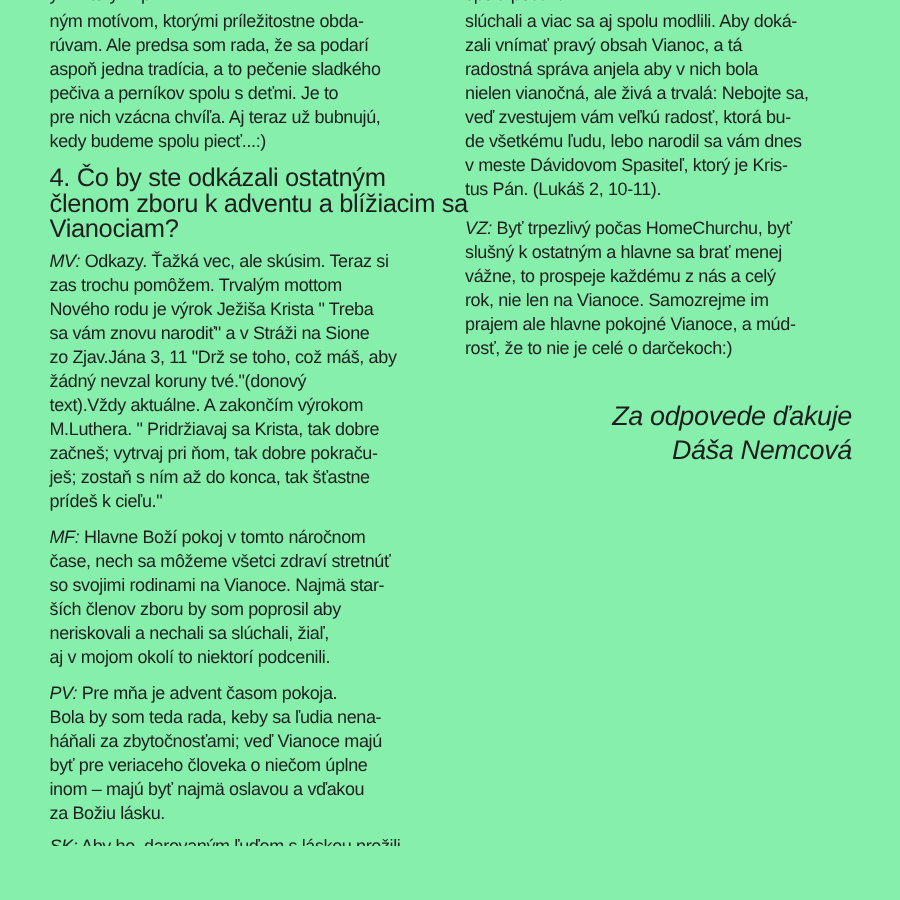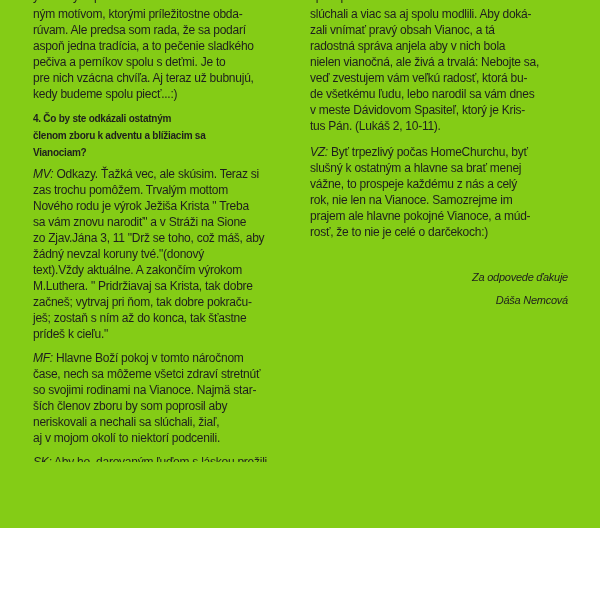--- a/index.html
+++ b/index.html
@@ -3,47 +3,47 @@
 <meta charset="utf-8">
 <style>
   html, body { margin: 0; padding: 0; }
   body {
     width: 600px; height: 600px;
     background: #ffffff;
     font-family: "Liberation Sans", sans-serif;
     color: #1e1e1e;
     overflow: hidden;
   }
-  .page { position: relative; width: 600px; height: 528px; background: #84cc16; }
+  .page { position: relative; width: 600px; height: 600px; background: #86efac; }
   .col { position: absolute; top: 0; }
   .col-left  { left: 33px;  width: 268px; }
   .col-right { left: 310px; width: 288px; }
 
   .block {
     font-size: 12px;
     line-height: 16px;
     letter-spacing: -0.25px;
     white-space: pre;
     margin: 0 0 8px 0;
   }
   .block.heading {
-    font-weight: bold;
-    font-size: 10px;
+    font-weight: normal;
+    font-size: 17px;
     line-height: 17px;
     margin: 2px 0 5px 0;
   }
   .speaker { font-style: italic; }
 
   .partial-top { height: 4px; overflow: hidden; margin: 0 0 2px 0; }
   .partial-top .clip-inner { margin-top: -12px; }
   .partial-bottom { height: 8px; overflow: hidden; margin: 0; }
 
   .block.signoff {
     font-style: italic;
-    font-size: 11px;
+    font-size: 18px;
     line-height: 23px;
     text-align: right;
     padding-right: 30px;
     margin-top: 26px;
   }
 
   .col-right .para-first { margin-bottom: 10px; }
   .col-left .para-last { margin-bottom: 6px; }
 </style>
 </head>
@@ -73,20 +73,26 @@
 M.Luthera. " Pridržiavaj sa Krista, tak dobre
 začneš; vytrvaj pri ňom, tak dobre pokraču-
 ješ; zostaň s ním až do konca, tak šťastne
 prídeš k cieľu."</span></div>
       <div class="block para"><span class="speaker">MF:</span> <span>Hlavne Boží pokoj v tomto náročnom
 čase, nech sa môžeme všetci zdraví stretnúť
 so svojimi rodinami na Vianoce. Najmä star-
 ších členov zboru by som poprosil aby
 neriskovali a nechali sa slúchali, žiaľ,
 aj v mojom okolí to niektorí podcenili.</span></div>
+      <div class="block para-last"><span class="speaker">PV:</span> <span>Pre mňa je advent časom pokoja.
+Bola by som teda rada, keby sa ľudia nena-
+háňali za zbytočnosťami; veď Vianoce majú
+byť pre veriaceho človeka o niečom úplne
+inom – majú byť najmä oslavou a vďakou
+za Božiu lásku.</span></div>
       <div class="partial-bottom">
         <div class="block"><span class="speaker">SK:</span> <span>Aby ho, darovaným ľuďom s láskou prežili</span></div>
       </div>
     </div>
   <div class="col col-right">
       <div class="partial-top">
         <div class="clip-inner block"><span>spolu počúvali</span></div>
       </div>
       <div class="block para-first"><span>slúchali a viac sa aj spolu modlili. Aby doká-
 zali vnímať pravý obsah Vianoc, a tá

